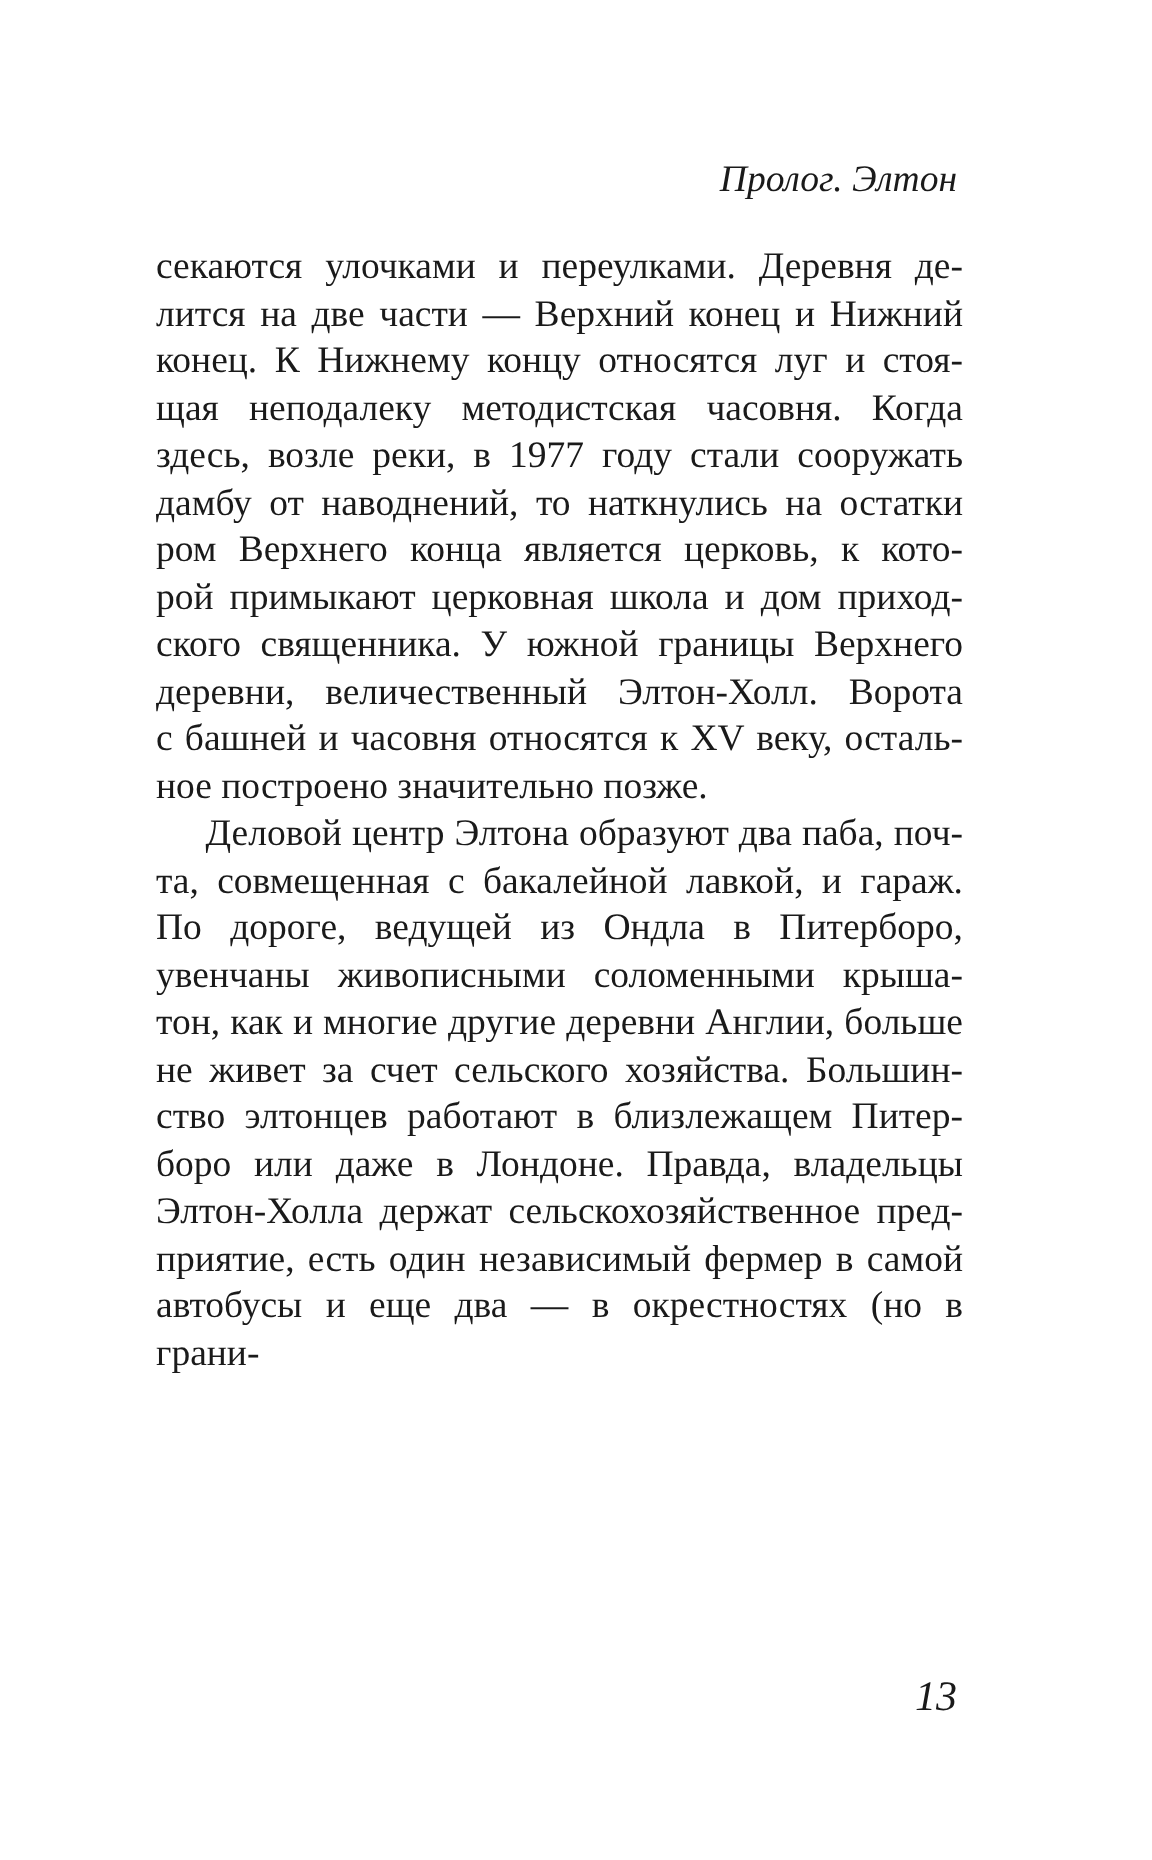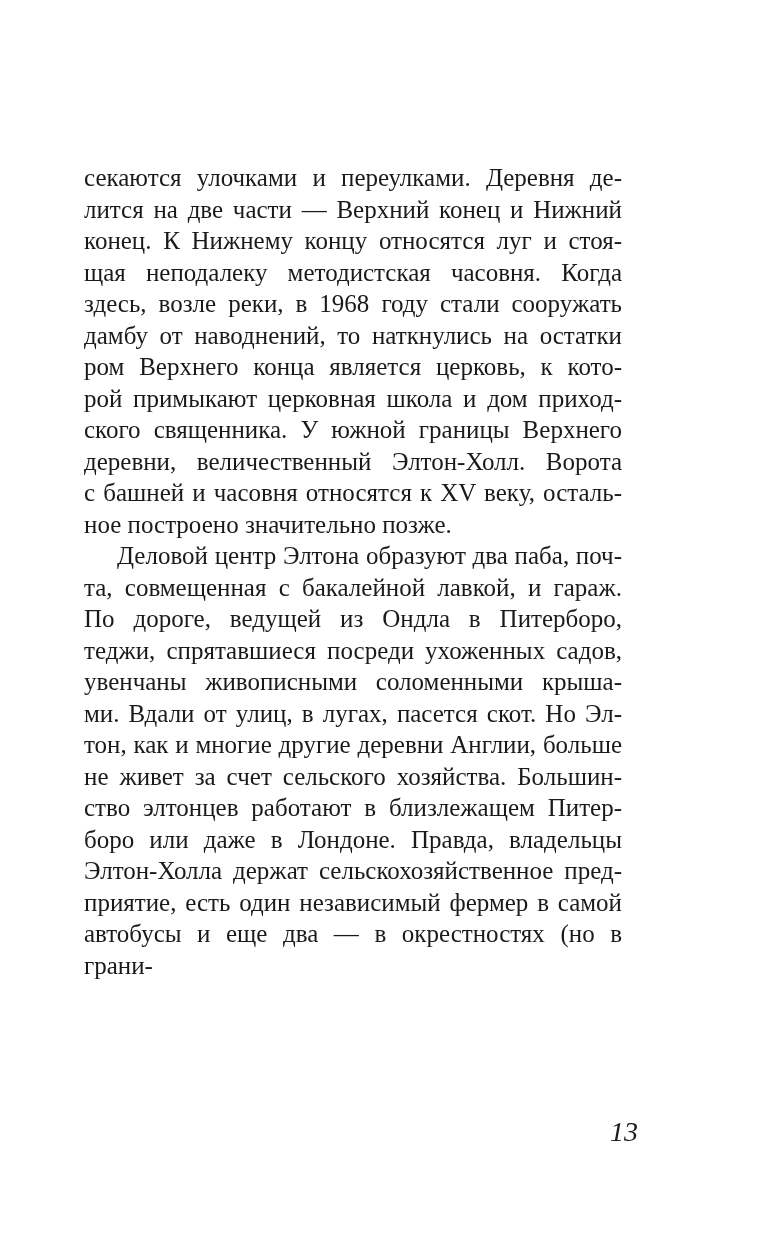--- a/index.html
+++ b/index.html
@@ -22,21 +22,21 @@
     left: 100px;
     width: 538px;
     text-align: right;
     font-style: italic;
     font-size: 25px;
     line-height: 28px;
   }
   .body-text {
     position: absolute;
     top: 162px;
-    left: 84px;
+    left: 104px;
     width: 538px;
     font-size: 25px;
     line-height: 31.5px;
   }
   .text-line {
     text-align: justify;
     text-align-last: justify;
     text-justify: inter-word;
     white-space: normal;
   }
@@ -55,40 +55,39 @@
     font-style: italic;
     font-size: 28px;
     line-height: 32px;
     margin-top: 40px;
   }
 </style>
 </head>
 <body>
 
 <div class="page">
+  <div class="running-header">Пролог. Элтон</div>
 
   <div class="body-text">
       <div class="text-line">секаются улочками и переулками. Деревня де-</div>
       <div class="text-line">лится на две части — Верхний конец и Нижний</div>
       <div class="text-line">конец. К Нижнему концу относятся луг и стоя-</div>
       <div class="text-line">щая неподалеку методистская часовня. Когда</div>
-      <div class="text-line">здесь, возле реки, в 1968 году стали сооружать</div>
+      <div class="text-line">здесь, возле реки, в 1977 году стали сооружать</div>
       <div class="text-line">дамбу от наводнений, то наткнулись на остатки</div>
       <div class="text-line">ром Верхнего конца является церковь, к кото-</div>
       <div class="text-line">рой примыкают церковная школа и дом приход-</div>
       <div class="text-line">ского священника. У южной границы Верхнего</div>
       <div class="text-line">деревни, величественный Элтон-Холл. Ворота</div>
       <div class="text-line">с башней и часовня относятся к XV веку, осталь-</div>
       <div class="text-line para-end">ное построено значительно позже.</div>
       <div class="text-line para-start-indent">Деловой центр Элтона образуют два паба, поч-</div>
       <div class="text-line">та, совмещенная с бакалейной лавкой, и гараж.</div>
       <div class="text-line">По дороге, ведущей из Ондла в Питерборо,</div>
-      <div class="text-line">теджи, спрятавшиеся посреди ухоженных садов,</div>
       <div class="text-line">увенчаны живописными соломенными крыша-</div>
-      <div class="text-line">ми. Вдали от улиц, в лугах, пасется скот. Но Эл-</div>
       <div class="text-line">тон, как и многие другие деревни Англии, больше</div>
       <div class="text-line">не живет за счет сельского хозяйства. Большин-</div>
       <div class="text-line">ство элтонцев работают в близлежащем Питер-</div>
       <div class="text-line">боро или даже в Лондоне. Правда, владельцы</div>
       <div class="text-line">Элтон-Холла держат сельскохозяйственное пред-</div>
       <div class="text-line">приятие, есть один независимый фермер в самой</div>
       <div class="text-line">автобусы и еще два — в окрестностях (но в грани-</div>
     </div>
 
   <div class="page-number">13</div>

